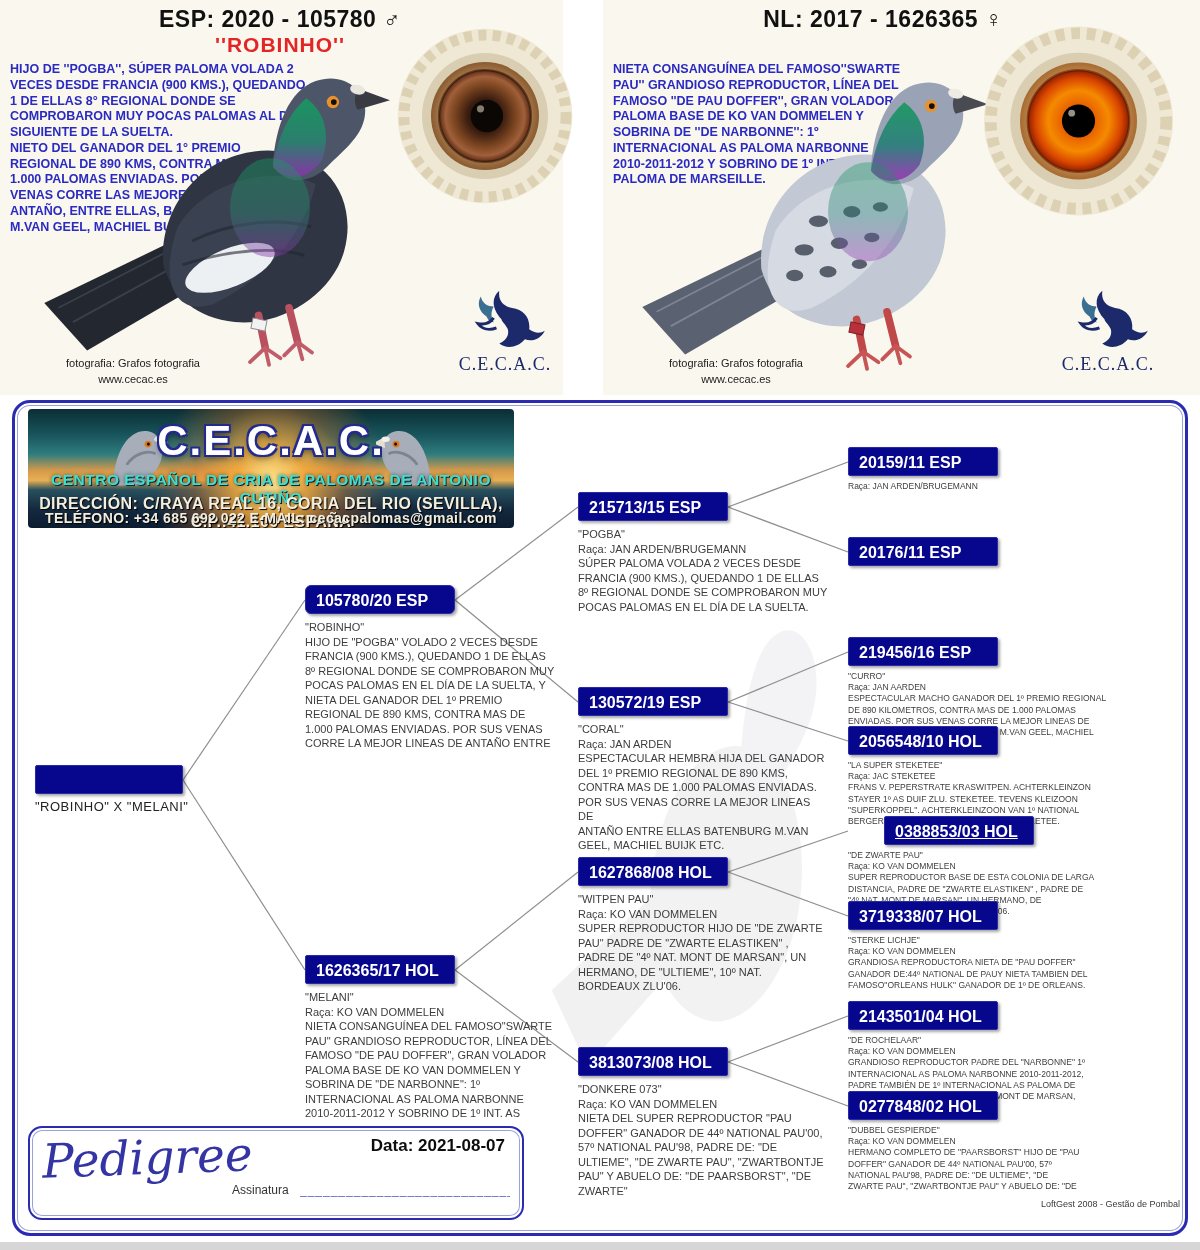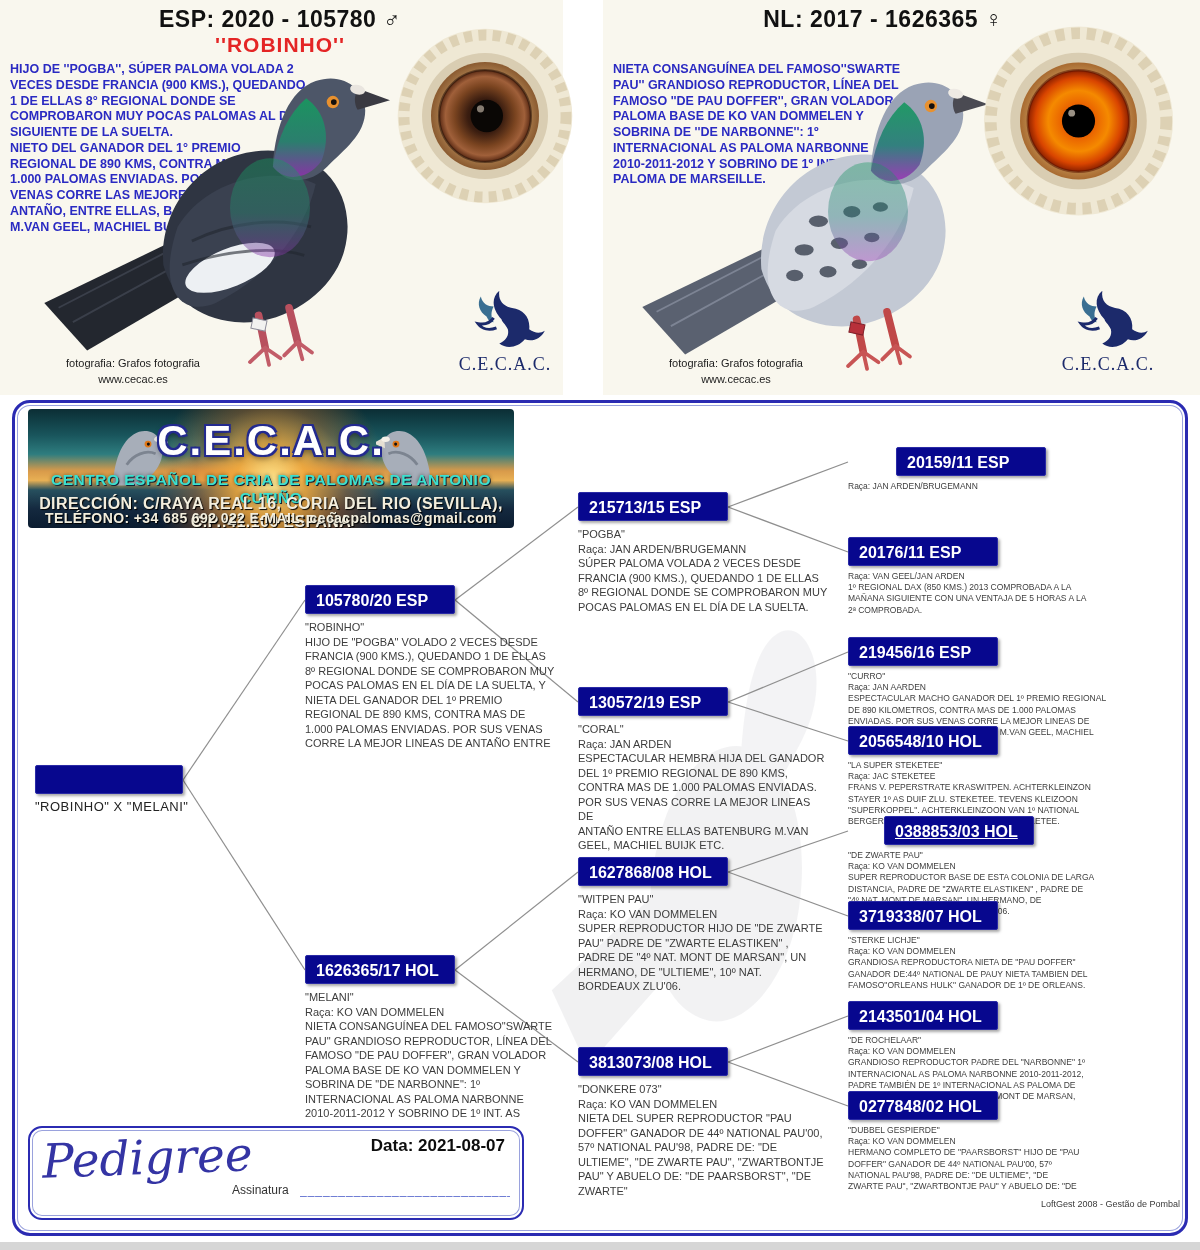--- a/index.html
+++ b/index.html
@@ -283,21 +283,21 @@
       <line x1="728" y1="872" x2="848" y2="831"></line>
         <line x1="728" y1="872" x2="848" y2="916"></line>
       <line x1="728" y1="1062" x2="848" y2="1016"></line>
         <line x1="728" y1="1062" x2="848" y2="1106"></line>
     </g>
   </svg>
 
   <div class="ring-box" style="left:35px;top:765px;width:148px;"></div>
   <div id="root-caption">"ROBINHO"  X  "MELANI"</div>
 
-  <div class="ring-box" style="left:305px;top:585px;">105780/20 ESP</div>
+  <div class="ring-box" style="left:305px;top:585px;border-radius:6px;">105780/20 ESP</div>
   <div class="node-desc" style="left:305px;top:620px;width:250px;">"ROBINHO"
 HIJO DE "POGBA"  VOLADO 2 VECES DESDE
 FRANCIA (900 KMS.), QUEDANDO 1 DE ELLAS
 8º REGIONAL DONDE SE COMPROBARON MUY
 POCAS PALOMAS EN EL DÍA DE LA SUELTA, Y
 NIETA DEL GANADOR DEL 1º PREMIO
 REGIONAL DE 890 KMS, CONTRA MAS DE
 1.000 PALOMAS ENVIADAS. POR SUS VENAS
 CORRE LA MEJOR LINEAS DE ANTAÑO ENTRE</div>
 
@@ -342,28 +342,24 @@
   <div class="ring-box" style="left:578px;top:1047px;">3813073/08 HOL</div>
   <div class="node-desc" style="left:578px;top:1082px;width:250px;">"DONKERE 073"
 Raça: KO VAN DOMMELEN
 NIETA DEL SUPER REPRODUCTOR "PAU
 DOFFER" GANADOR DE 44º NATIONAL PAU'00,
 57º NATIONAL PAU'98, PADRE DE: "DE
 ULTIEME", "DE ZWARTE PAU", "ZWARTBONTJE
 PAU" Y ABUELO DE: "DE PAARSBORST", "DE
 ZWARTE"</div>
 
-  <div class="ring-box" style="left:848px;top:447px;margin-left:48px;">20159/11 ESP</div>
+  <div class="ring-box" style="left:848px;top:447px;">20159/11 ESP</div>
   <div class="node-desc small" style="left:848px;top:481px;width:340px;">Raça: JAN ARDEN/BRUGEMANN</div>
 
   <div class="ring-box" style="left:848px;top:537px;">20176/11 ESP</div>
-  <div class="node-desc small" style="left:848px;top:571px;width:340px;">Raça: VAN GEEL/JAN ARDEN
-1º REGIONAL DAX (850 KMS.) 2013  COMPROBADA A LA
-MAÑANA SIGUIENTE CON UNA VENTAJA DE 5 HORAS A LA
-2ª COMPROBADA.</div>
 
   <div class="ring-box" style="left:848px;top:637px;">219456/16 ESP</div>
   <div class="node-desc small" style="left:848px;top:671px;width:340px;">"CURRO"
 Raça: JAN AARDEN
 ESPECTACULAR MACHO GANADOR DEL 1º PREMIO REGIONAL
 DE 890 KILOMETROS, CONTRA MAS DE 1.000 PALOMAS
 ENVIADAS. POR SUS VENAS CORRE LA MEJOR LINEAS DE
 ANTAÑO ENTRE ELLAS BATENBURG M.VAN GEEL, MACHIEL</div>
 
   <div class="ring-box" style="left:848px;top:726px;">2056548/10 HOL</div>

